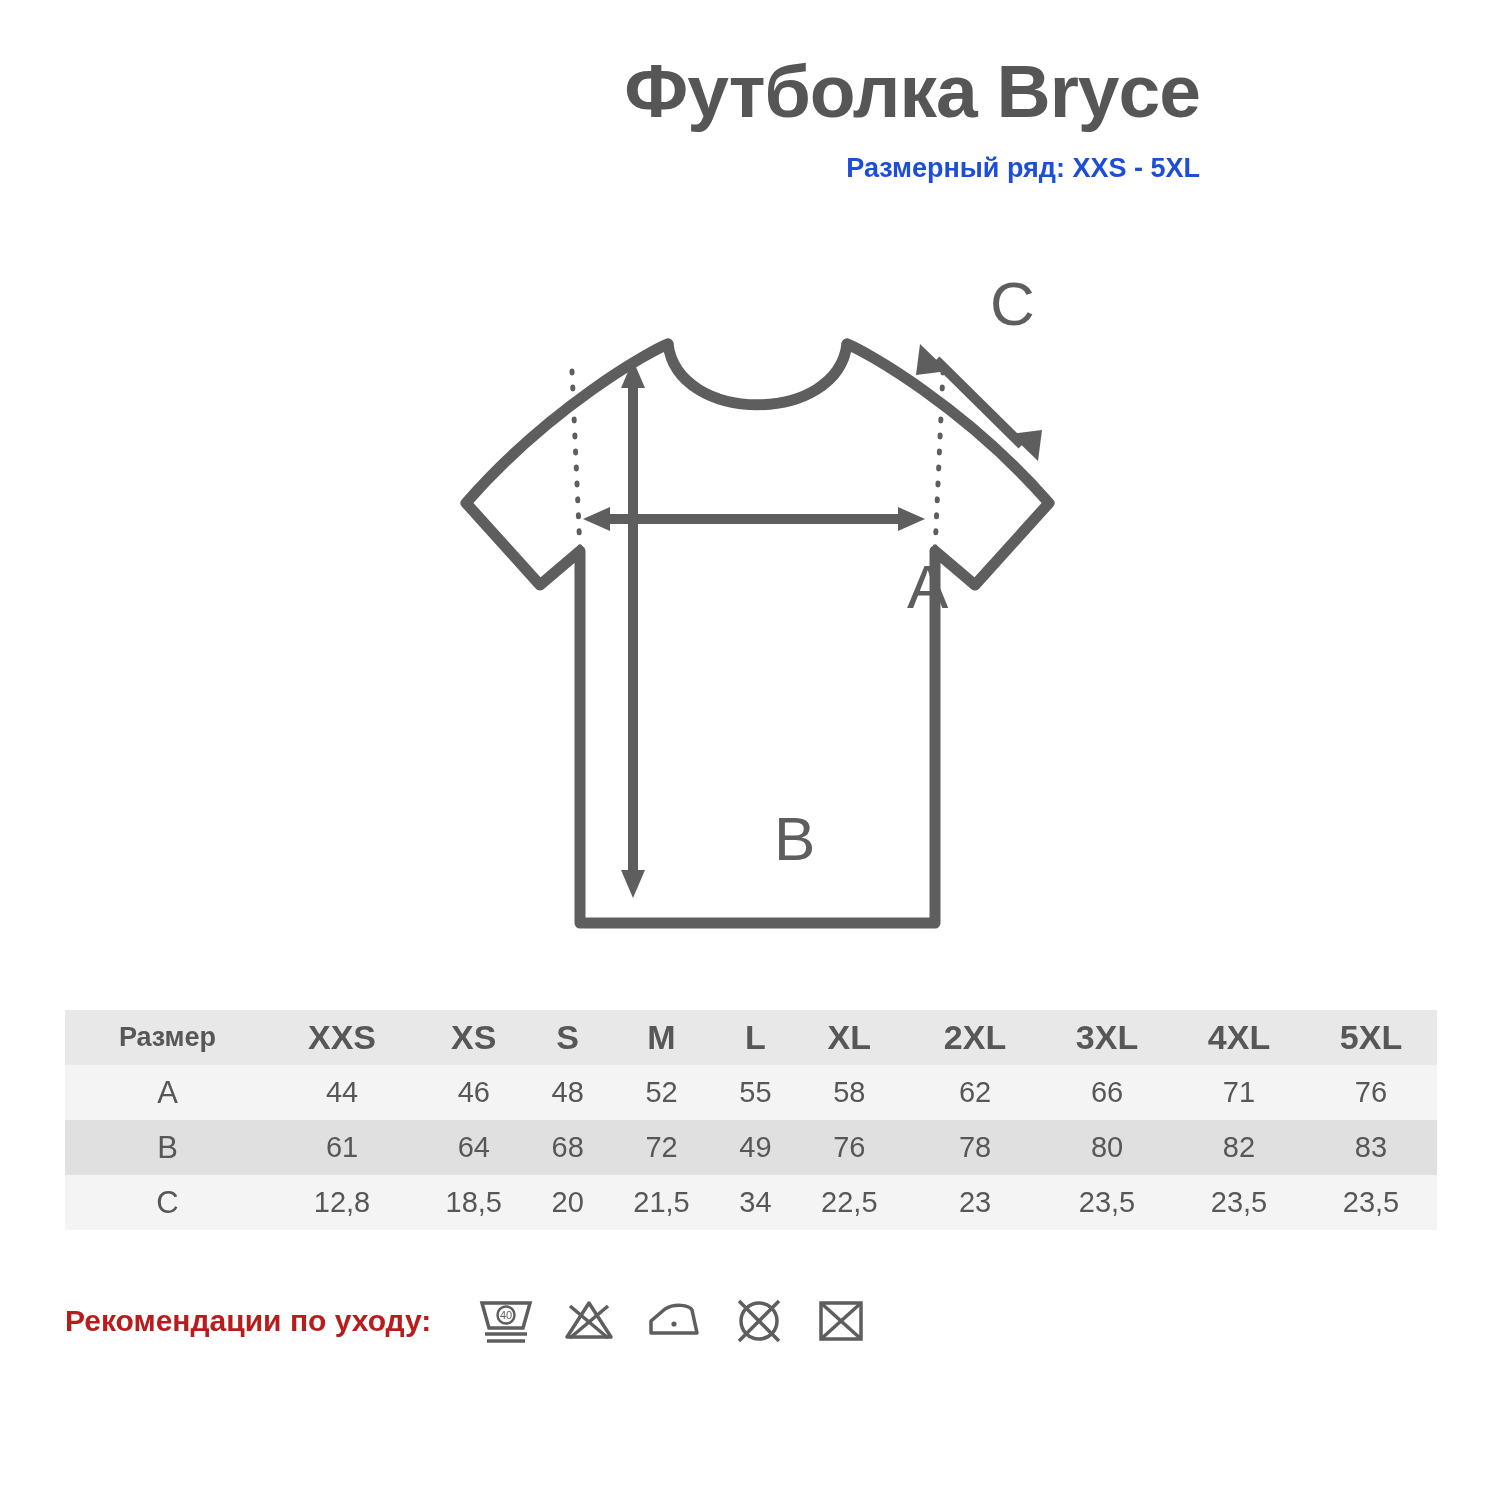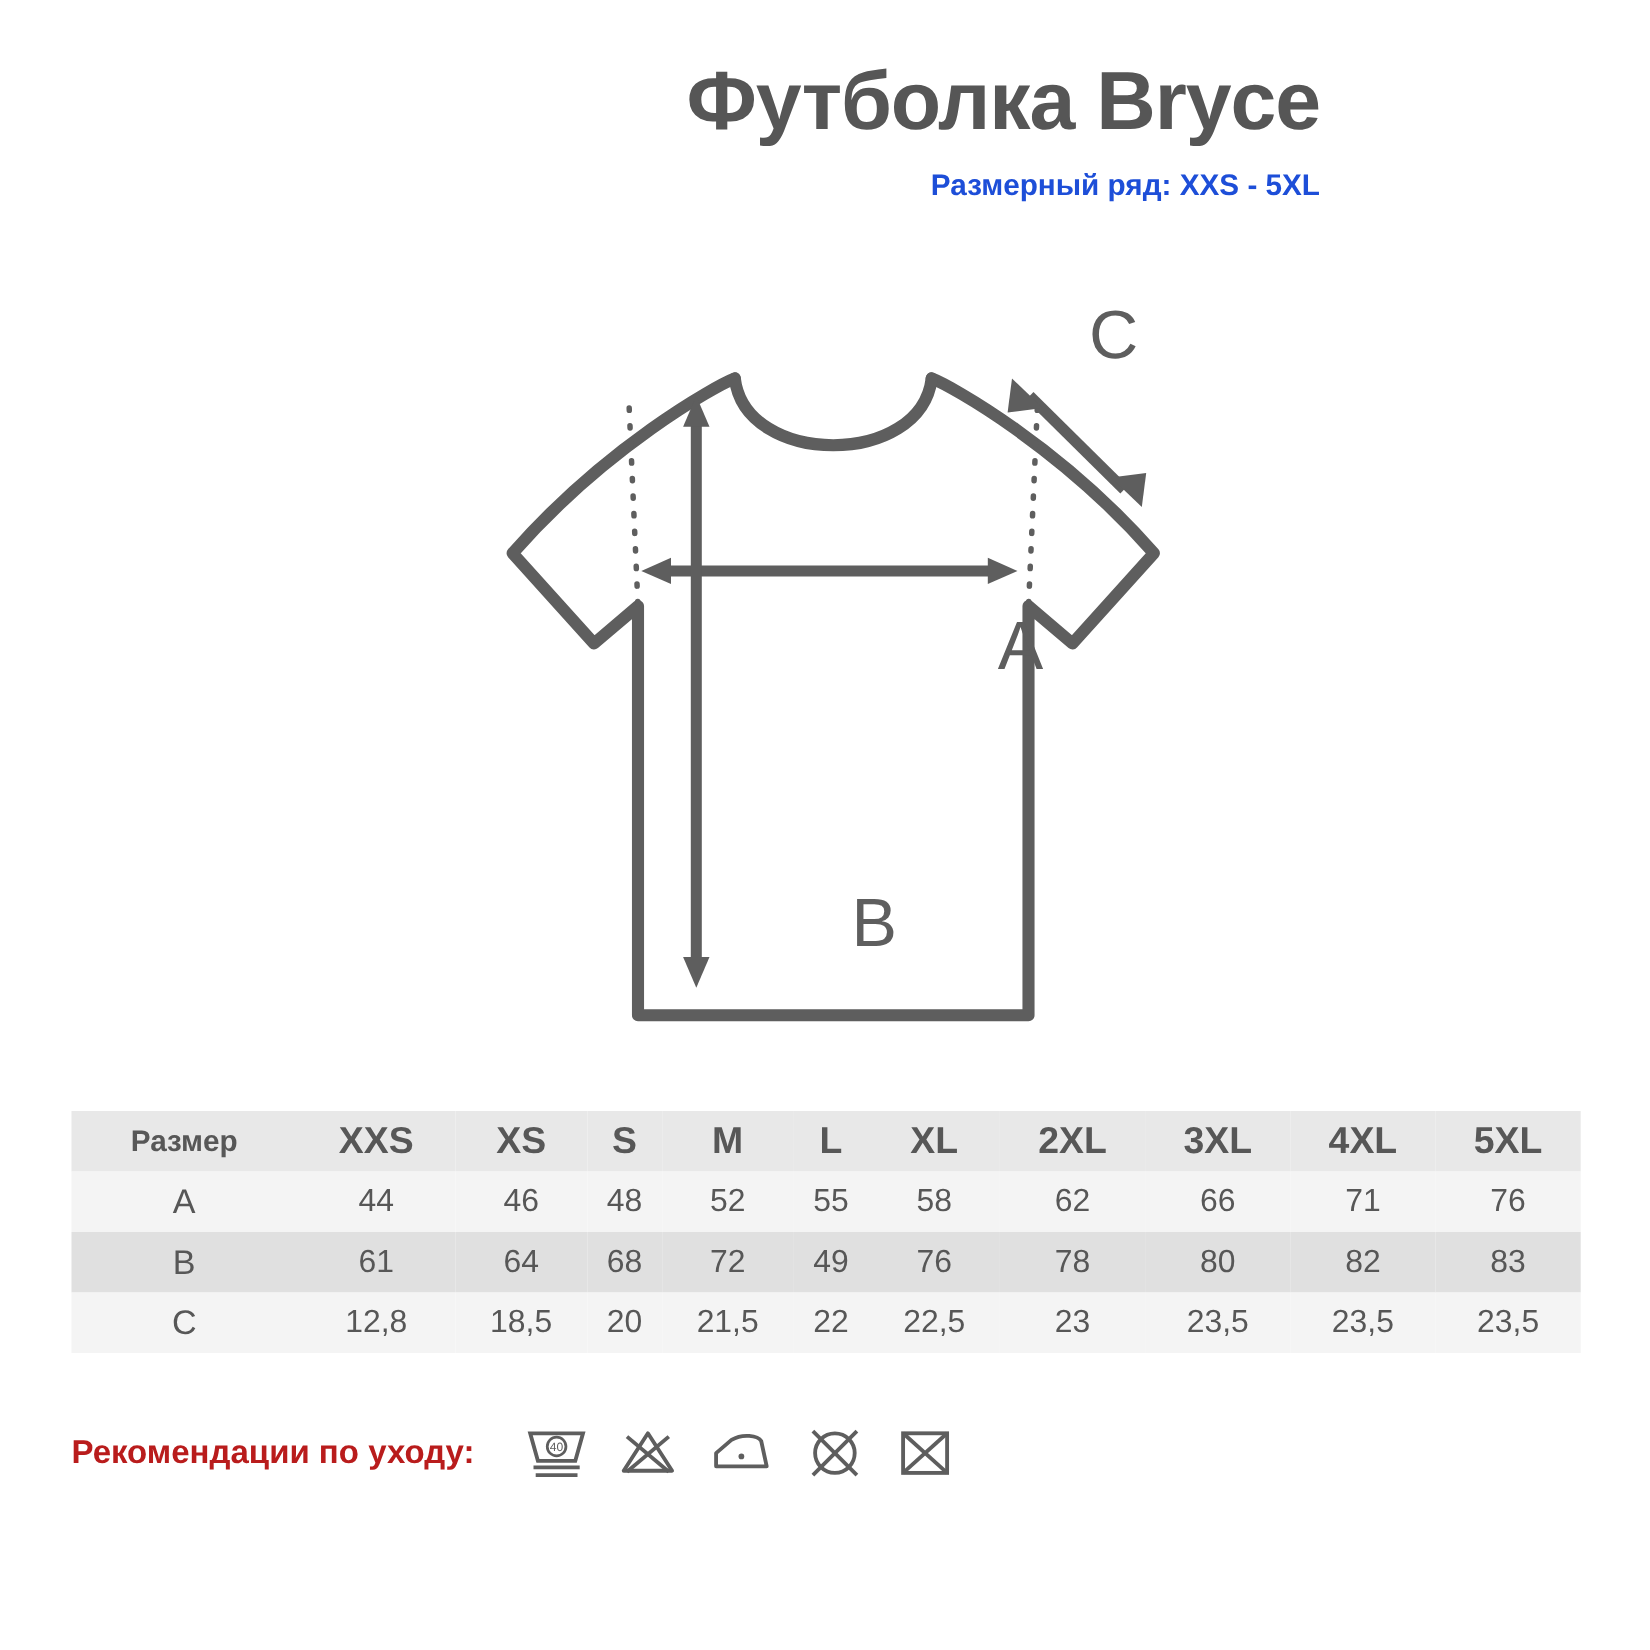--- a/index.html
+++ b/index.html
@@ -201,21 +201,21 @@
         <td>80</td>
         <td>82</td>
         <td>83</td>
       </tr>
       <tr>
         <td class="rowhead">C</td>
         <td>12,8</td>
         <td>18,5</td>
         <td>20</td>
         <td>21,5</td>
-        <td>22</td>
+        <td>34</td>
         <td>22,5</td>
         <td>23</td>
         <td>23,5</td>
         <td>23,5</td>
         <td>23,5</td>
       </tr>
     </tbody>
   </table>
 
   <div class="care">

